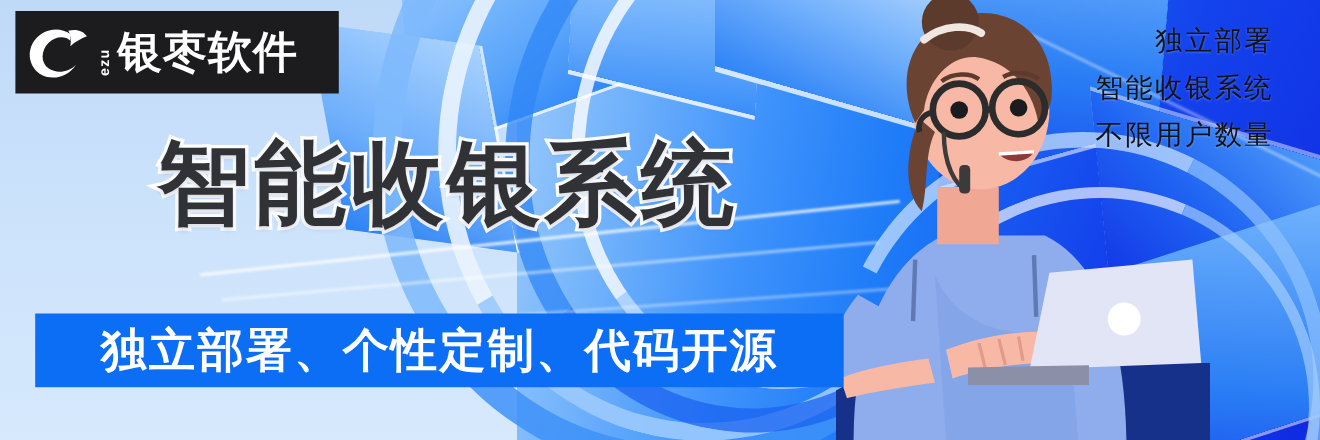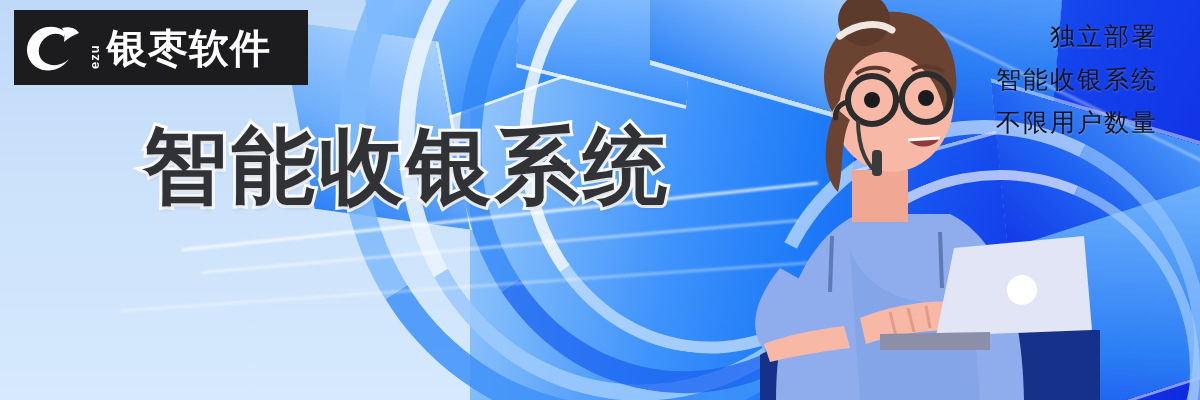--- a/index.html
+++ b/index.html
@@ -225,20 +225,23 @@
       <path d="M40 9 C30 2 16 4 8 14 C0 24 2 38 12 45 C23 52 38 48 45 37
                C38 44 27 45 20 40 C13 35 13 24 20 17 C26 11 35 10 40 15 Z" fill="#ffffff"></path>
       <path d="M38 6 C45 4 52 6 55 11 C50 13 44 16 40 20 C41 14 40 9 38 6 Z" fill="#ffffff"></path>
     </svg>
     <span class="logo-sub">ezu</span>
     <span class="logo-word">银枣软件</span>
   </div>
 
   <div id="headline">智能收银系统</div>
 
+  <div id="subtitle-bar">
+    <span id="subtitle-text">独立部署、个性定制、代码开源</span>
+  </div>
 
   <div id="features">
     <div class="feature">独立部署</div>
     <div class="feature">智能收银系统</div>
     <div class="feature">不限用户数量</div>
   </div>
 
 </div>
 
 </body></html>

